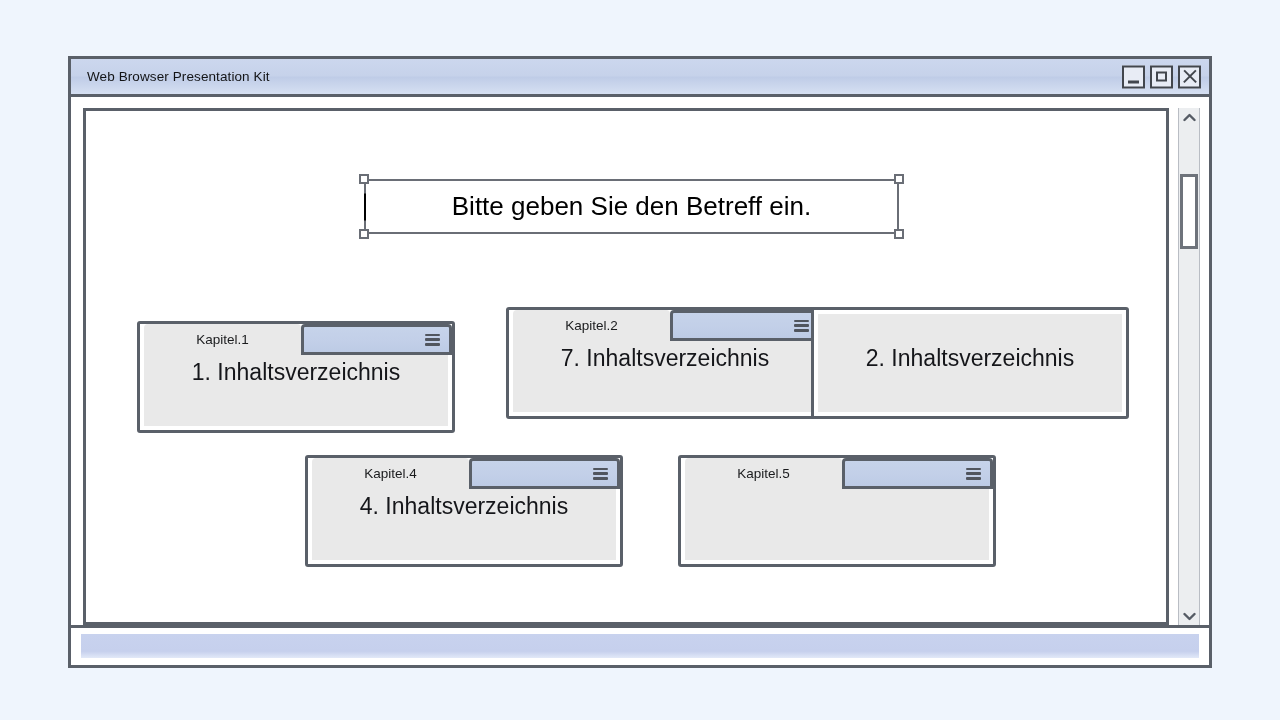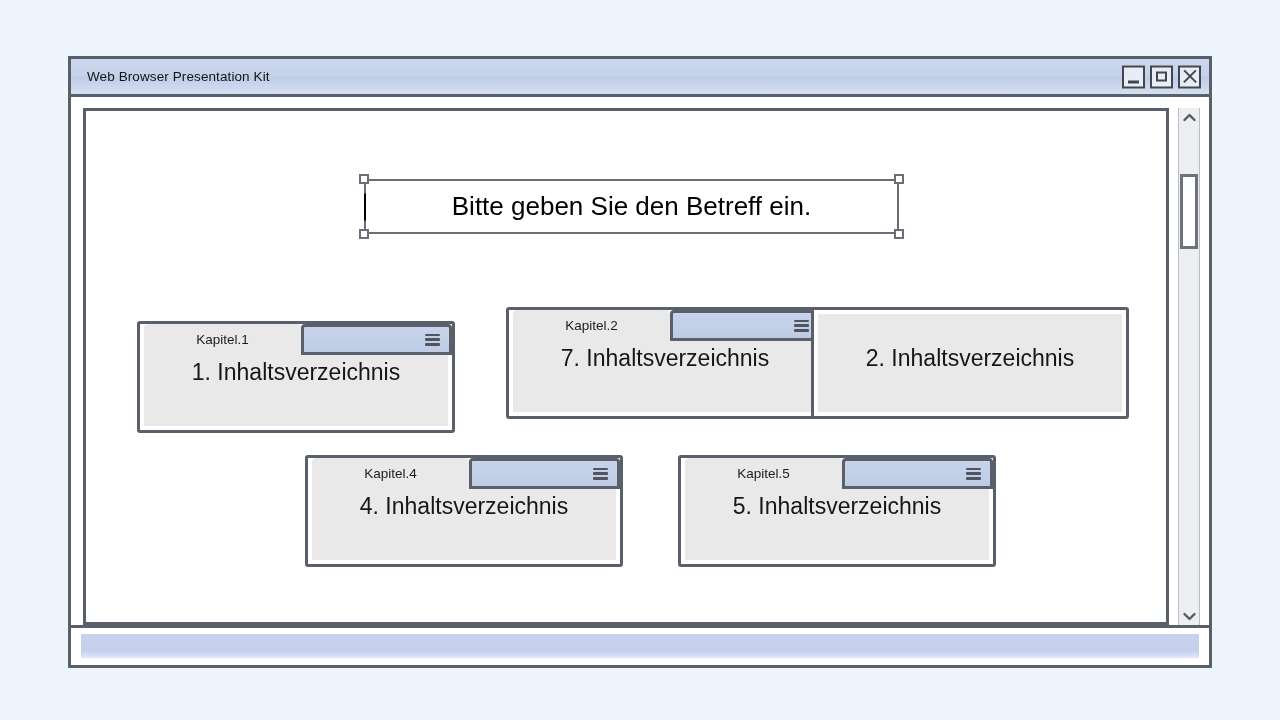--- a/index.html
+++ b/index.html
@@ -405,23 +405,20 @@
               <span class="card-tab-label">Kapitel.5</span>
             </div>
             <div class="card-headbar">
               <span class="hamburger">
                 <span></span>
                   <span></span>
                   <span></span>
               </span>
             </div>
           </div>
-          <div class="card-body">
-            <span class="card-body-text">5. Inhaltsverzeichnis</span>
-          </div>
         </div>
       </div>
 
     </div>
 
     <div class="scrollbar">
       <div class="sb-arrow">
         <svg width="13" height="9" viewBox="0 0 13 9">
           <path d="M1.5 7 L6.5 2 L11.5 7" fill="none" stroke="#555b64" stroke-width="2.4" stroke-linecap="round" stroke-linejoin="round"></path>
         </svg>

